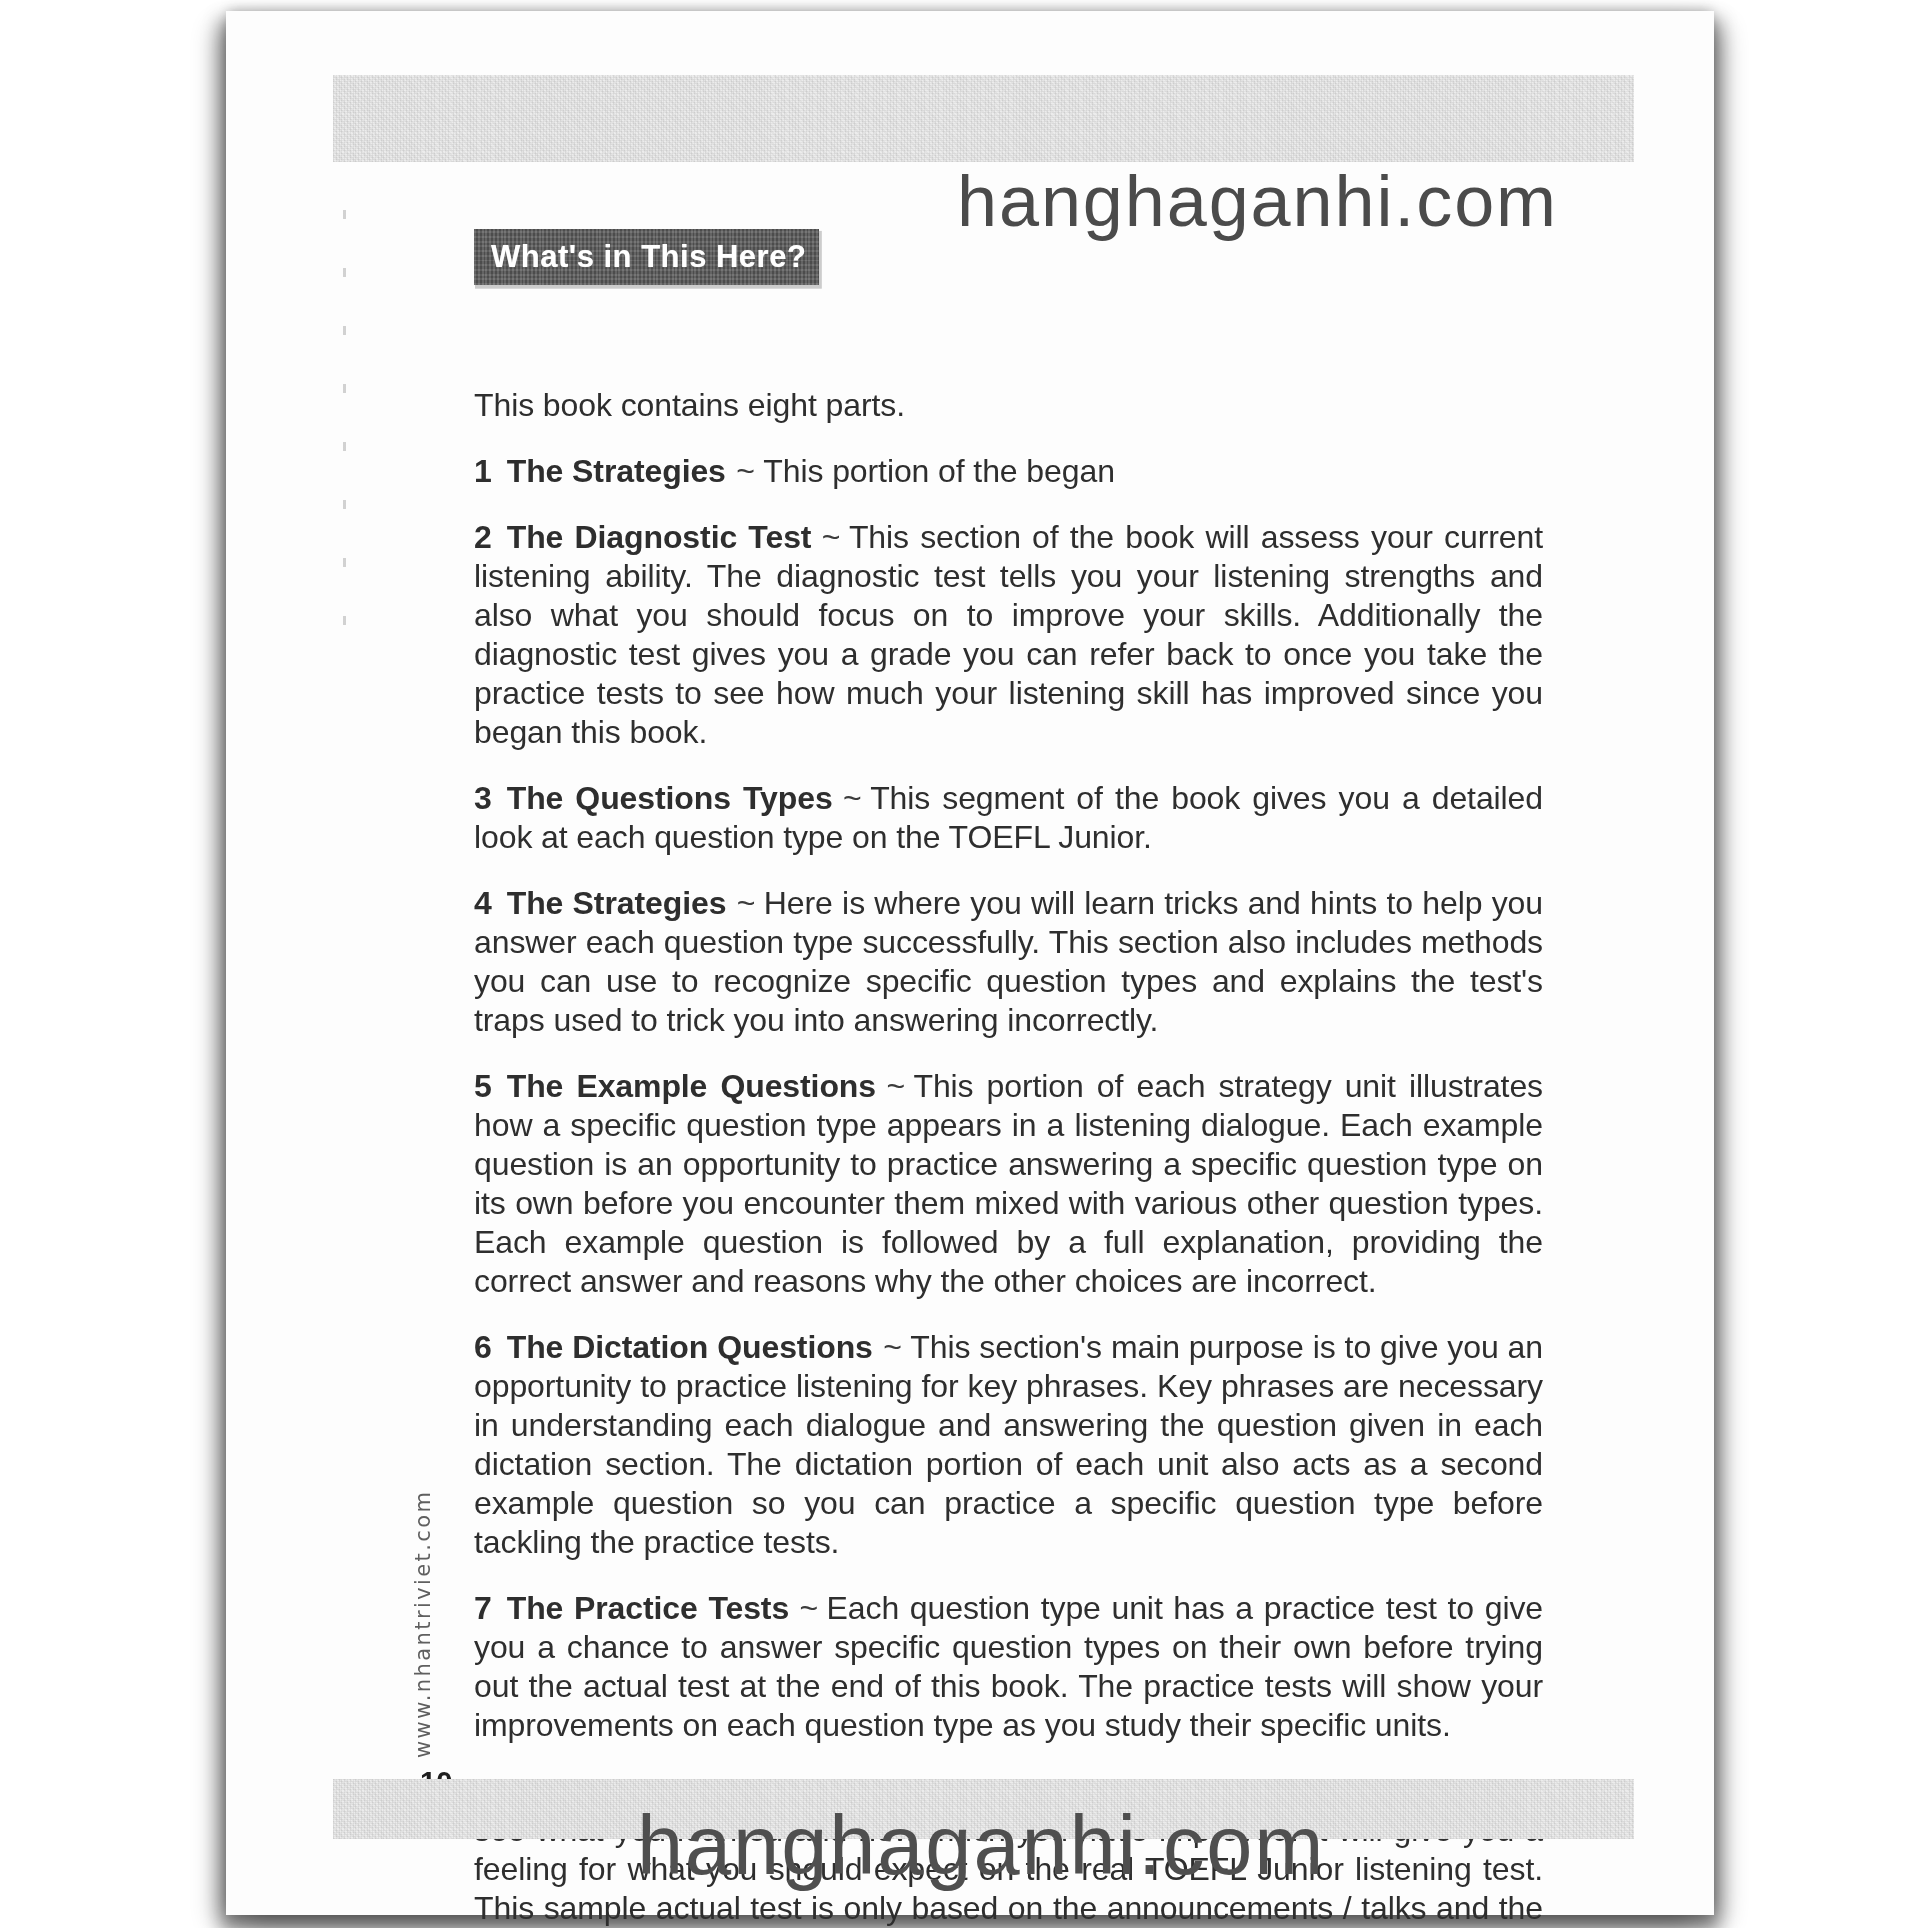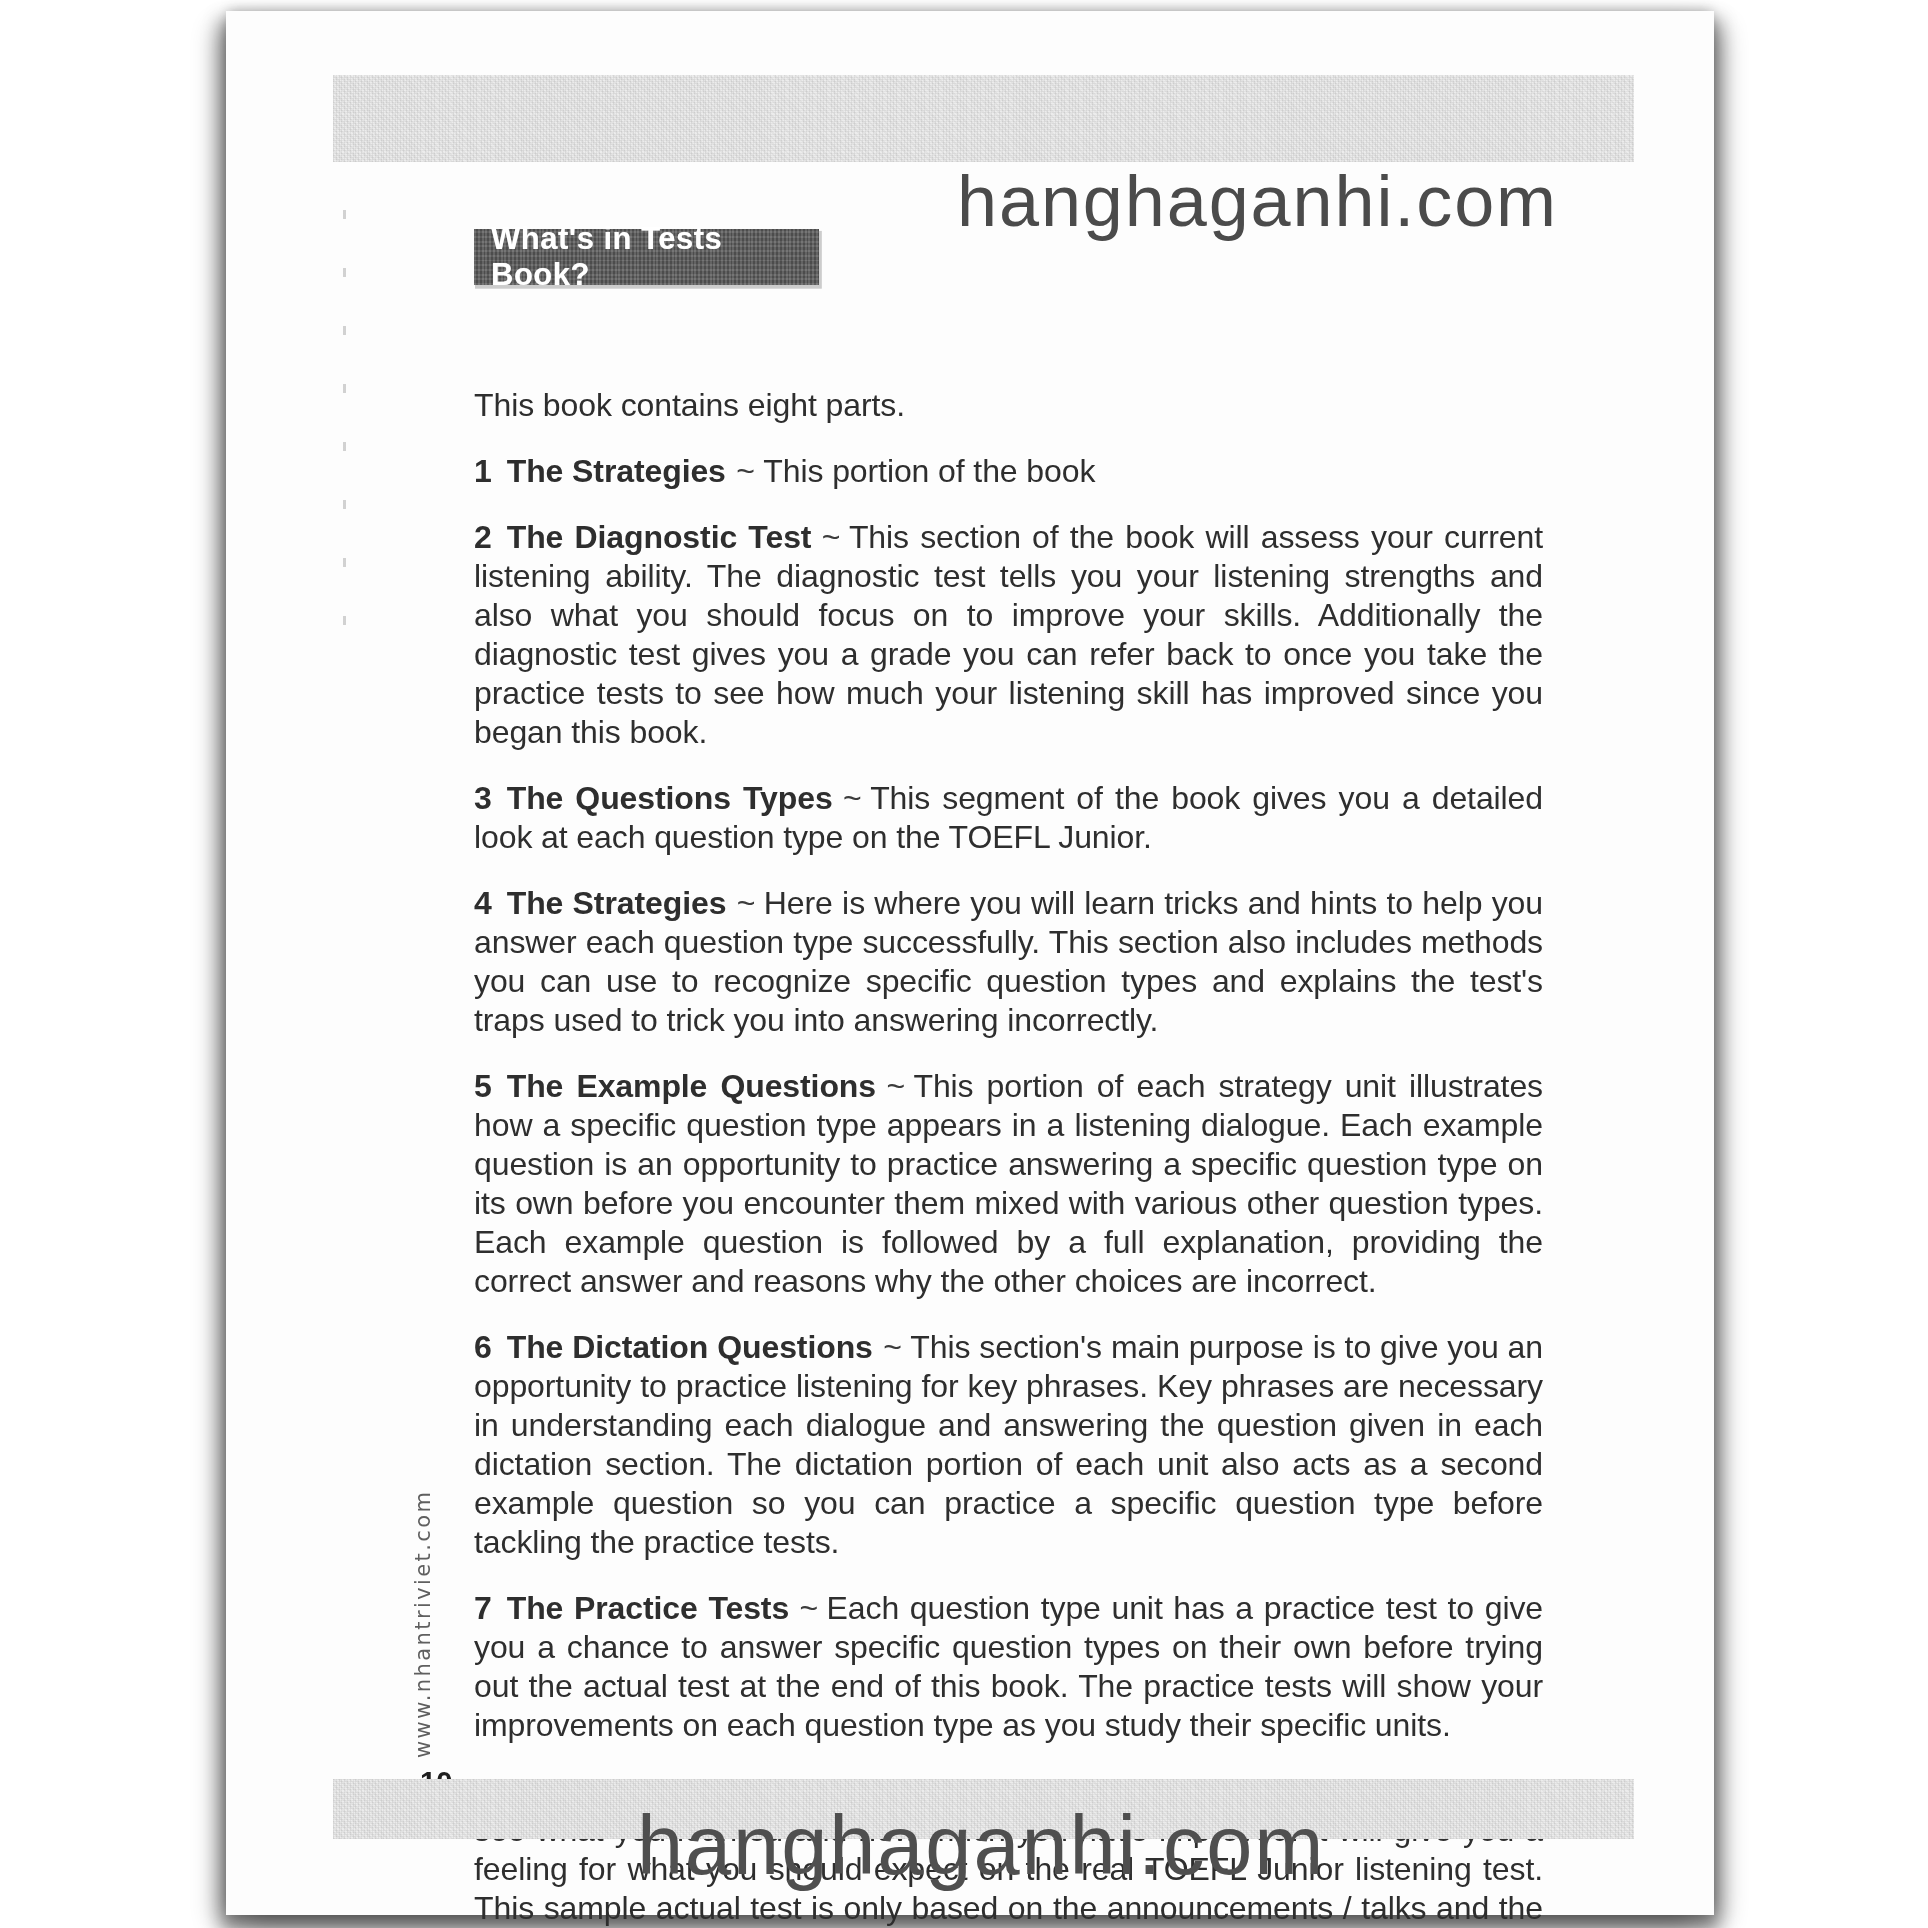--- a/index.html
+++ b/index.html
@@ -76,28 +76,28 @@
 
 <div class="page">
 
   <div class="noise-band noise-top"></div>
 
   <div class="wm wm-top">hanghaganhi.com</div>
 
   <div class="scan-ticks"></div>
 
   <div class="title-box">
-    <span class="title-text">What's in Tests Book?</span>
+    <span class="title-text">What's in This Here?</span>
   </div>
 
   <div class="content">
 
     <p>This book contains eight parts.</p>
 
-    <p><span class="sec-num">1</span><span class="sec-title">The Strategies</span><span class="tilde">~</span><span>This portion of the book</span></p>
+    <p><span class="sec-num">1</span><span class="sec-title">The Strategies</span><span class="tilde">~</span><span>This portion of the began</span></p>
 
     <p><span class="sec-num">2</span><span class="sec-title">The Diagnostic Test</span><span class="tilde">~</span><span>This section of the book will assess your current listening ability. The diagnostic test tells you your listening strengths and also what you should focus on to improve your skills. Additionally the diagnostic test gives you a grade you can refer back to once you take the practice tests to see how much your listening skill has improved since you began this book.</span></p>
 
     <p><span class="sec-num">3</span><span class="sec-title">The Questions Types</span><span class="tilde">~</span><span>This segment of the book gives you a detailed look at each question type on the TOEFL Junior.</span></p>
 
     <p><span class="sec-num">4</span><span class="sec-title">The Strategies</span><span class="tilde">~</span><span>Here is where you will learn tricks and hints to help you answer each question type successfully. This section also includes methods you can use to recognize specific question types and explains the test's traps used to trick you into answering incorrectly.</span></p>
 
     <p><span class="sec-num">5</span><span class="sec-title">The Example Questions</span><span class="tilde">~</span><span>This portion of each strategy unit illustrates how a specific question type appears in a listening dialogue. Each example question is an opportunity to practice answering a specific question type on its own before you encounter them mixed with various other question types. Each example question is followed by a full explanation, providing the correct answer and reasons why the other choices are incorrect.</span></p>
 
     <p><span class="sec-num">6</span><span class="sec-title">The Dictation Questions</span><span class="tilde">~</span><span>This section's main purpose is to give you an opportunity to practice listening for key phrases. Key phrases are necessary in understanding each dialogue and answering the question given in each dictation section. The dictation portion of each unit also acts as a second example question so you can practice a specific question type before tackling the practice tests.</span></p>

